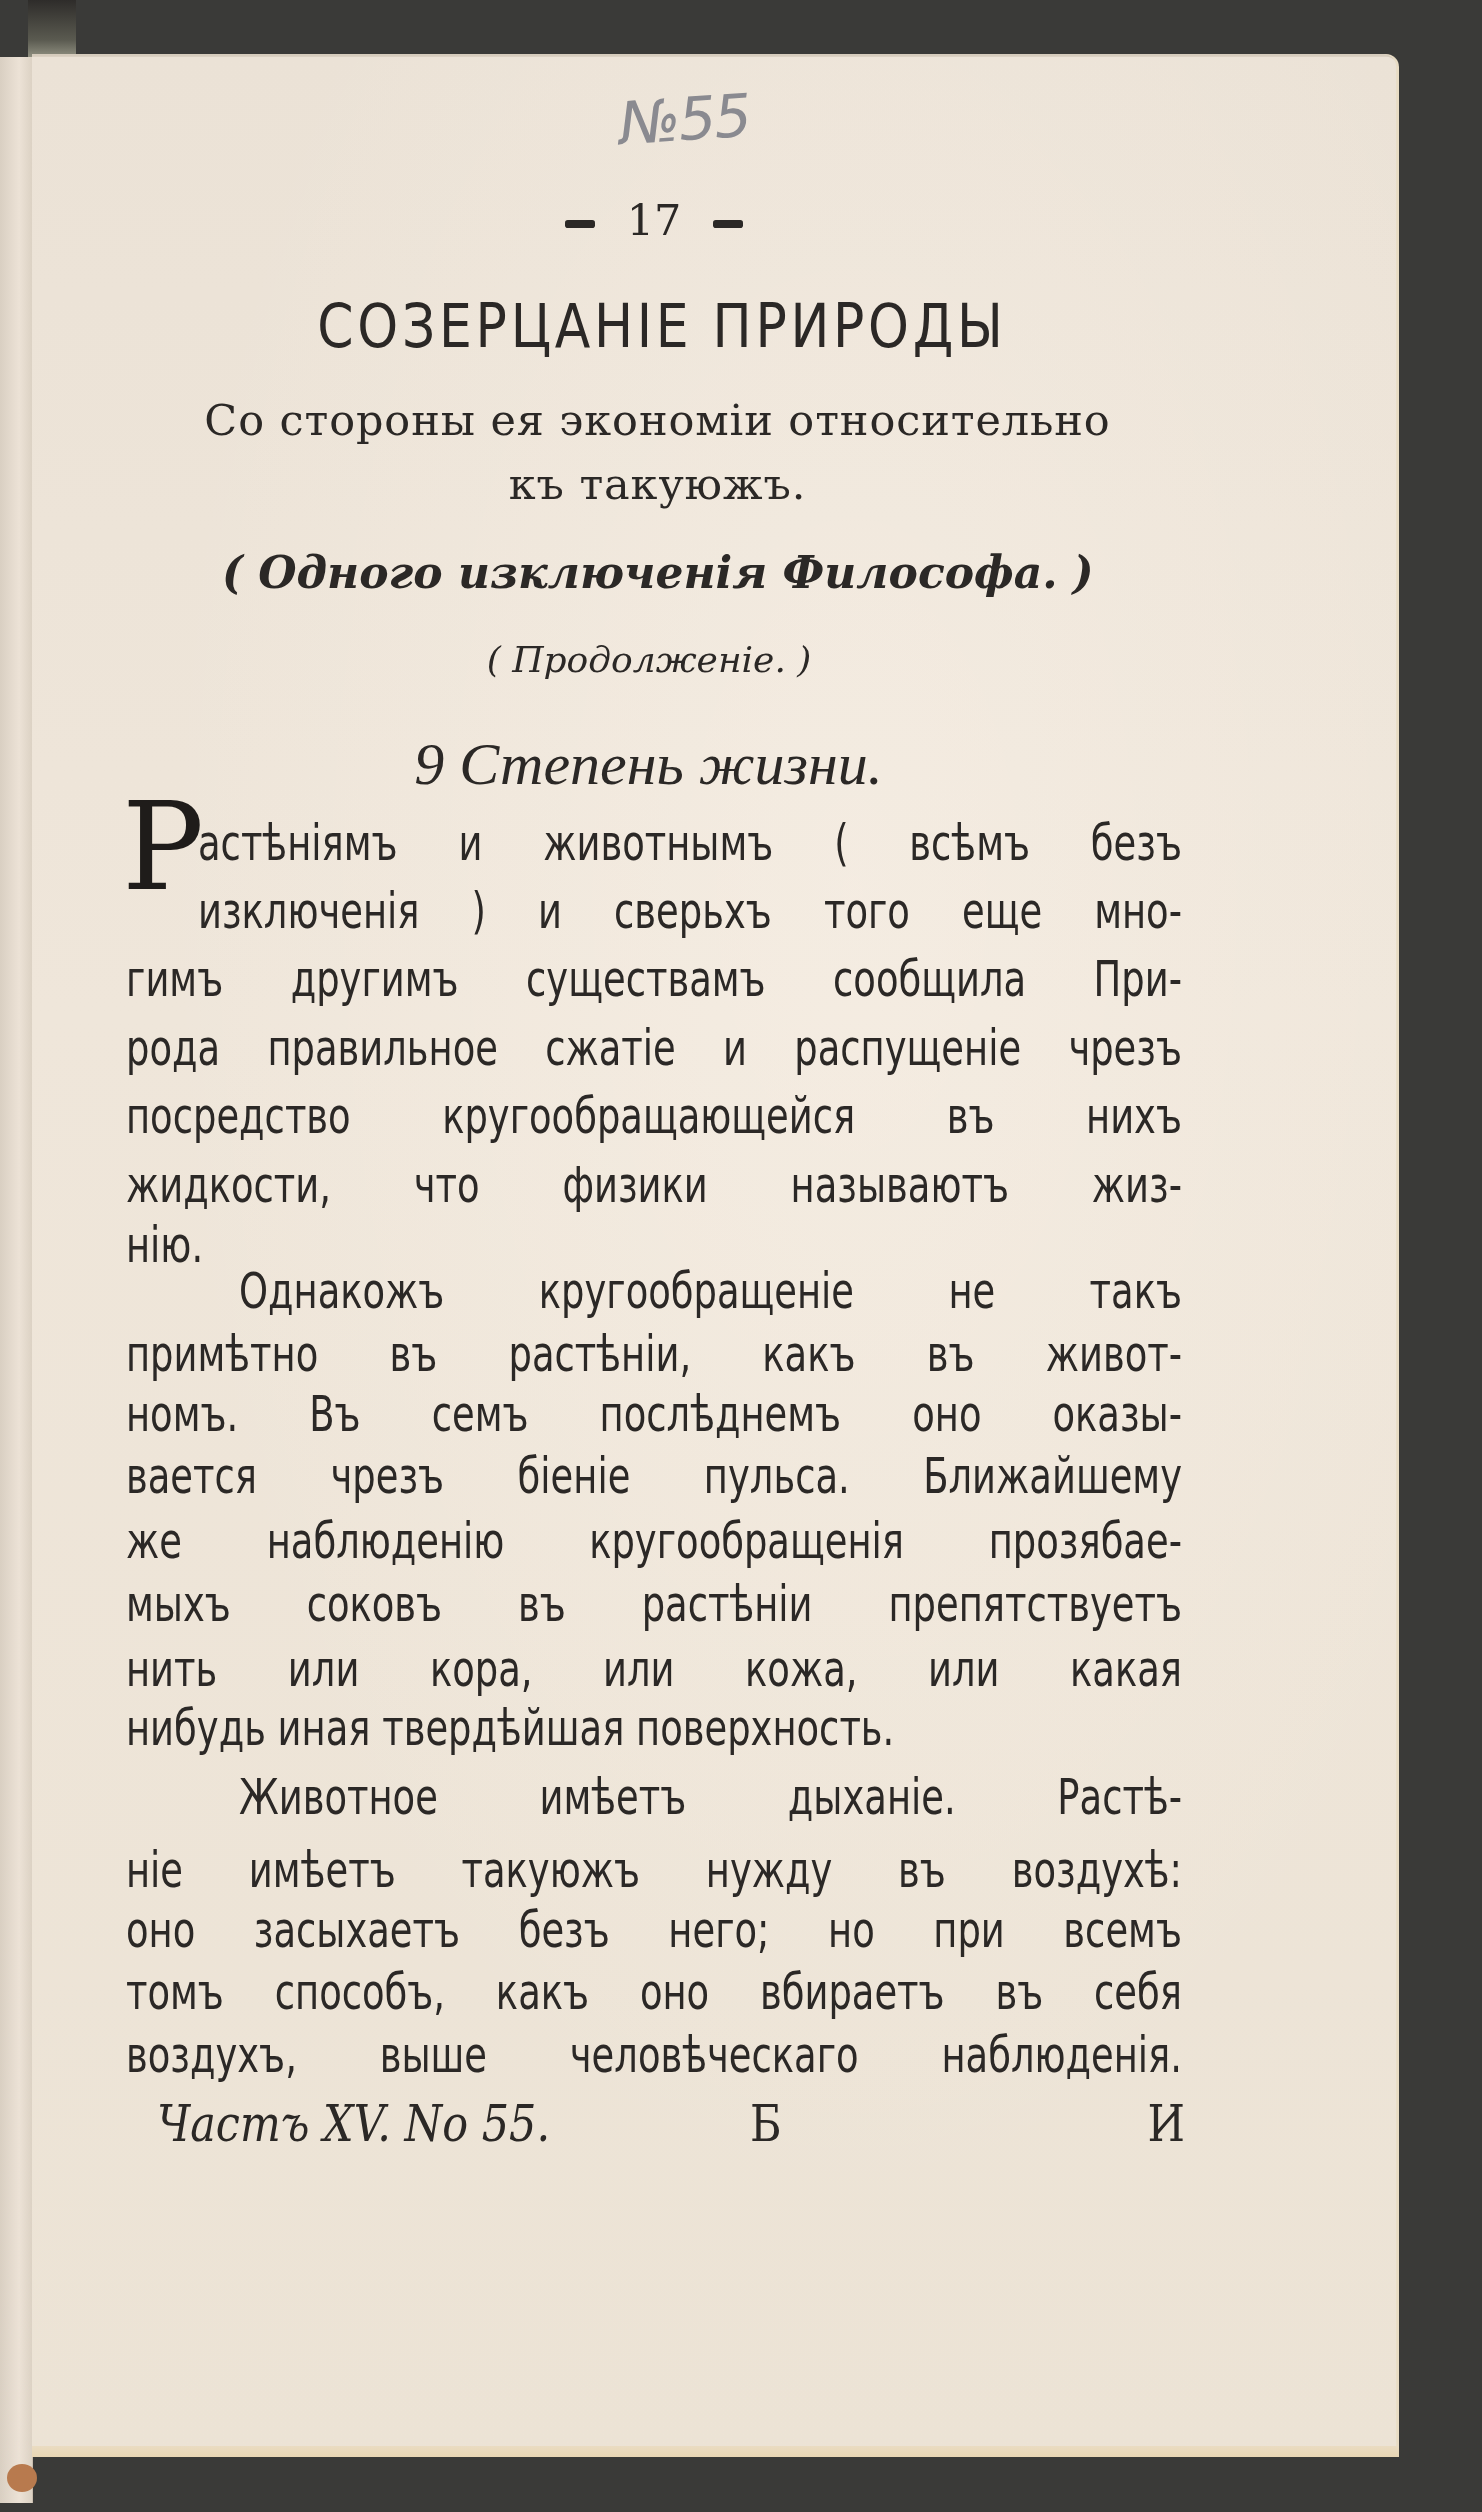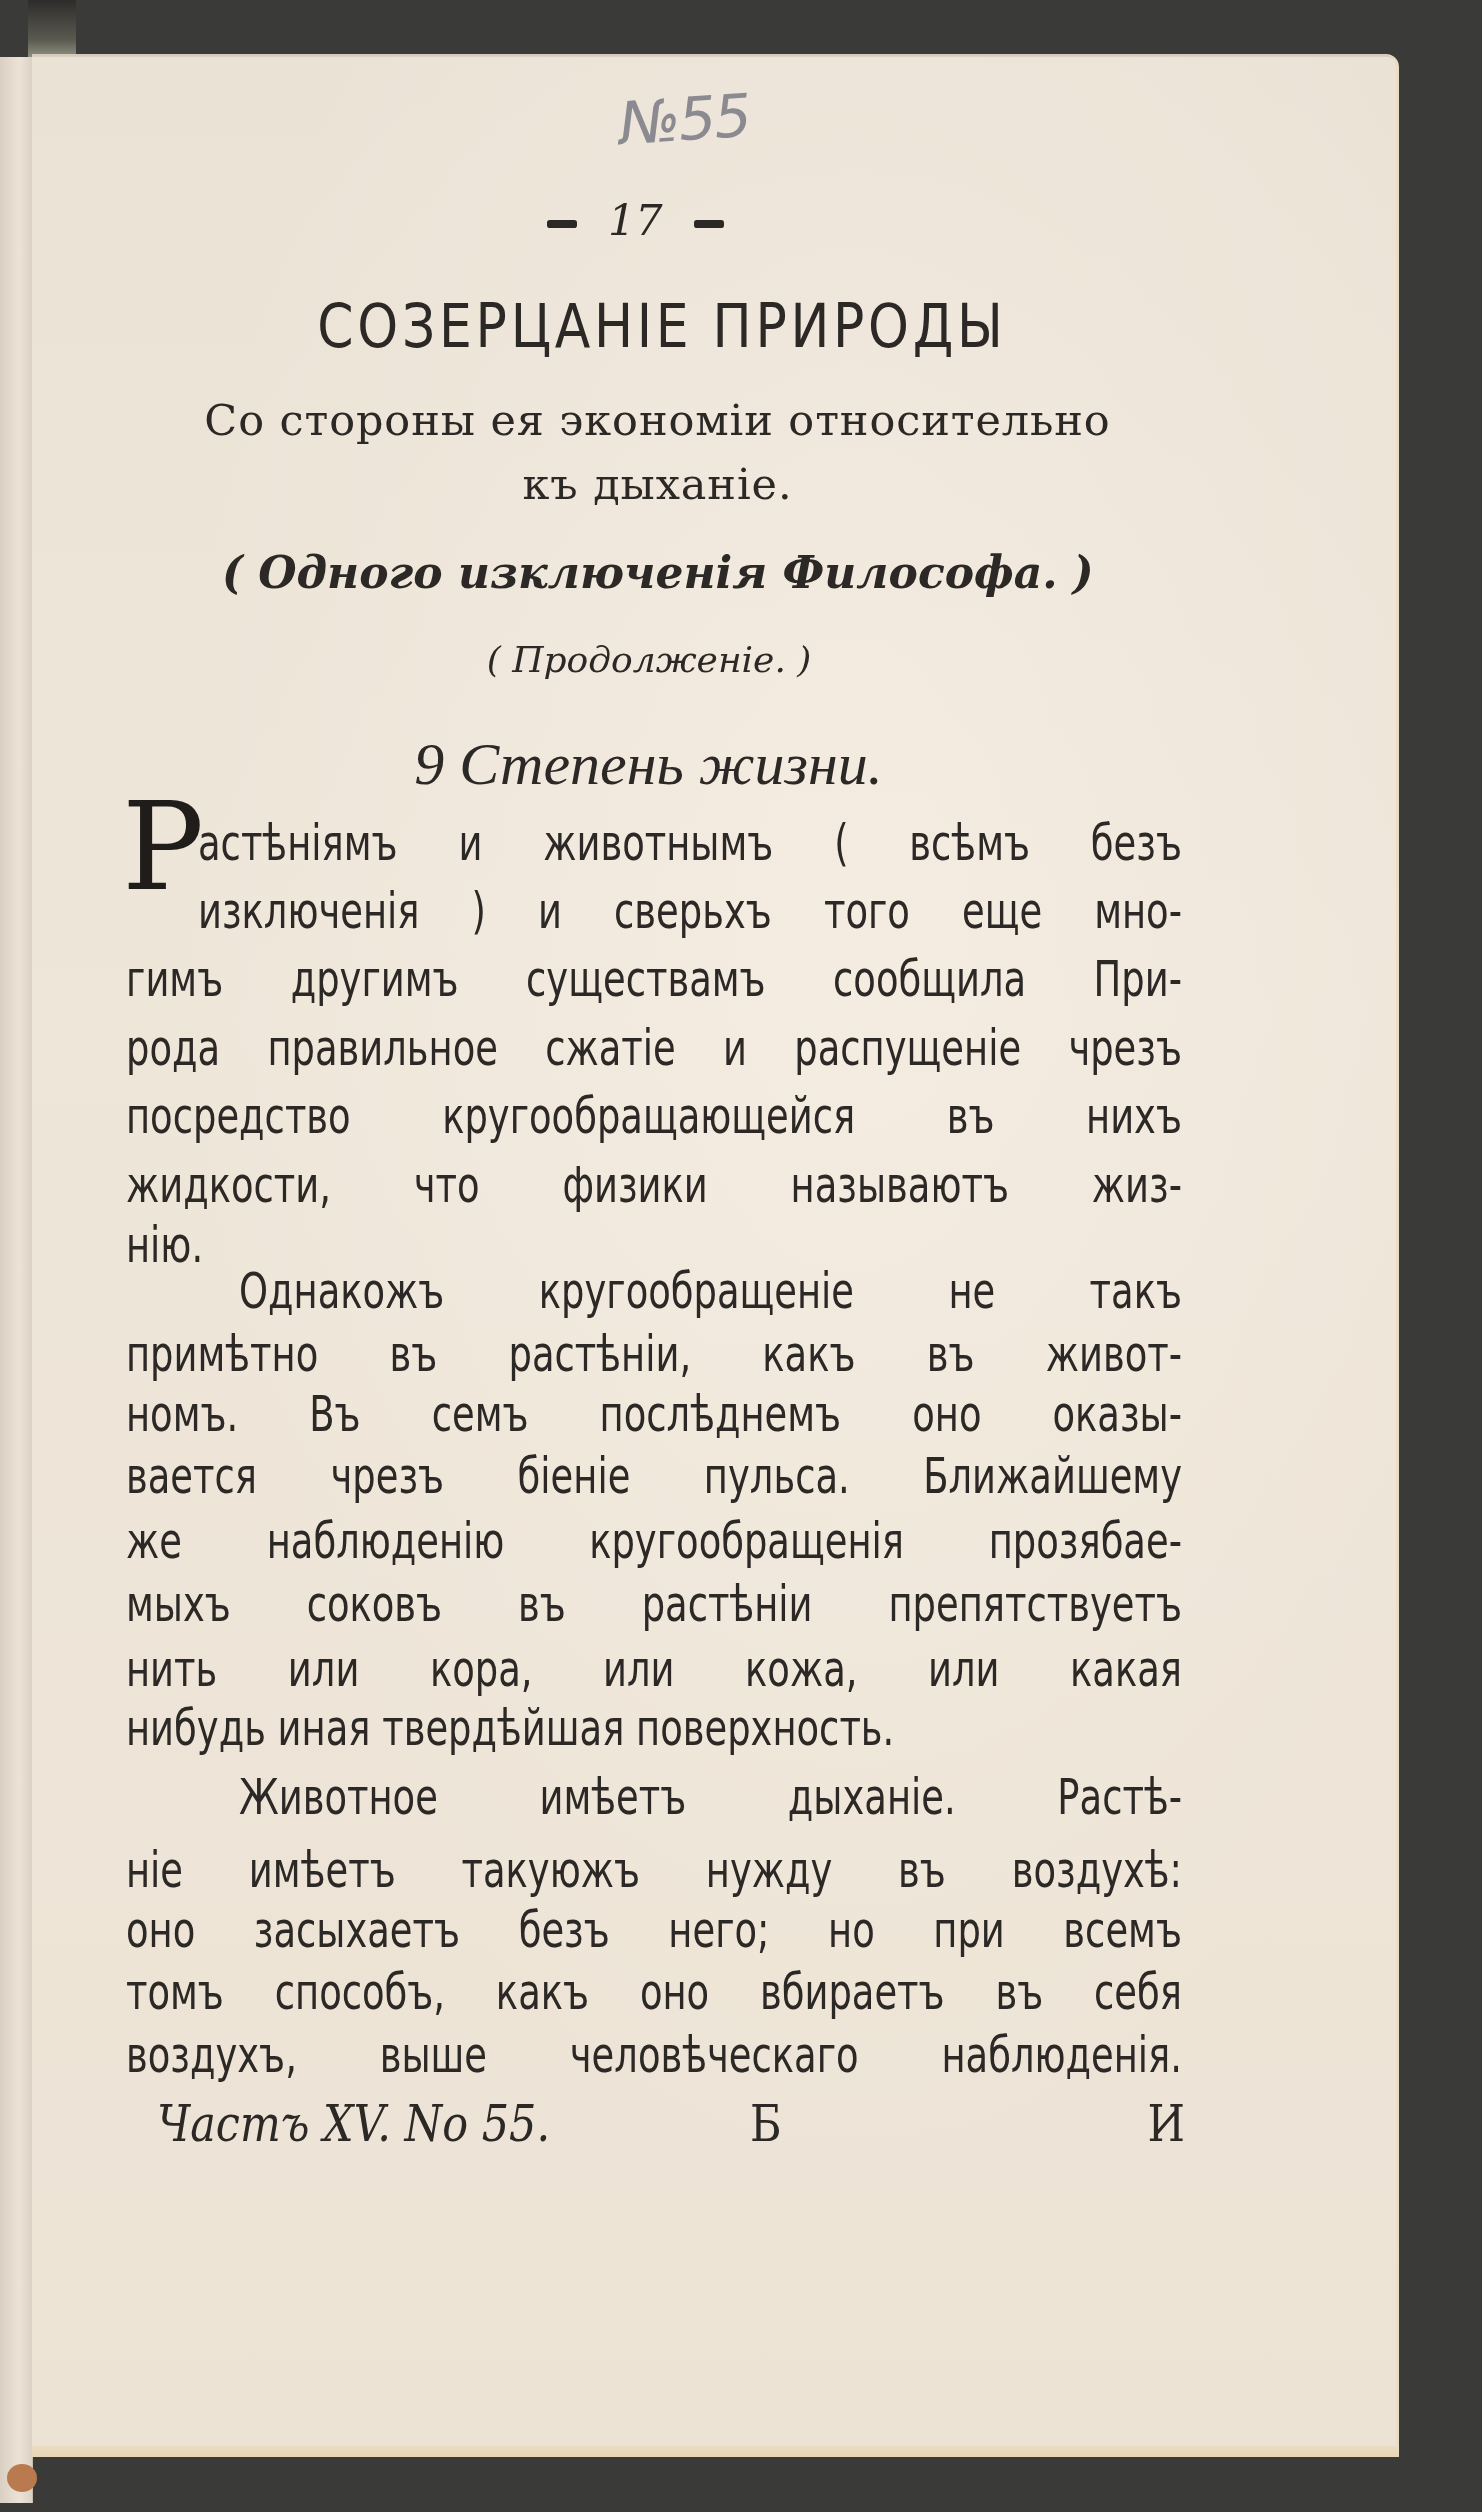--- a/index.html
+++ b/index.html
@@ -72,23 +72,23 @@
     font-style: italic;
     font-size: 59px;
     color: #8a8a90;
     letter-spacing: -1.9px;
     transform: rotate(-4deg);
   }
   .page-number {
     left: 515px;
     top: 195px;
     width: 278px;
+    text-align: center;
     font-size: 43px;
     color: #2b2826;
-    font-style: italic;
   }
   .page-number .dash {
     display: inline-block;
     width: 30px;
     height: 8.3px;
     background: #2b2826;
     vertical-align: middle;
     margin: 0 31.5px;
     border-radius: 2.8px;
   }
@@ -188,21 +188,21 @@
 <div class="page-edge-bottom"></div>
 
 <div class="el handwritten">№55</div>
 
 <div class="el page-number">
   <span class="dash"></span><span>17</span><span class="dash"></span>
 </div>
 
 <div class="el title">СОЗЕРЦАНІЕ ПРИРОДЫ</div>
 <div class="el subtitle sub1">Со стороны ея экономіи относительно</div>
-<div class="el subtitle sub2">къ дыханіе.</div>
+<div class="el subtitle sub2">къ такуюжъ.</div>
 <div class="el author">( Одного изключенія Философа. )</div>
 <div class="el continued">( Продолженіе. )</div>
 <div class="el section">9 Степень жизни.</div>
 
 <div class="dropcap">Р</div>
 
 <div class="line indent-cap" style="top:819px">астѣніямъ и животнымъ ( всѣмъ безъ</div>
 <div class="line indent-cap" style="top:887px">изключенія ) и сверьхъ того еще мно-</div>
 <div class="line" style="top:955px">гимъ другимъ существамъ сообщила При-</div>
 <div class="line" style="top:1024px">рода правильное сжатіе и распущеніе чрезъ</div>

